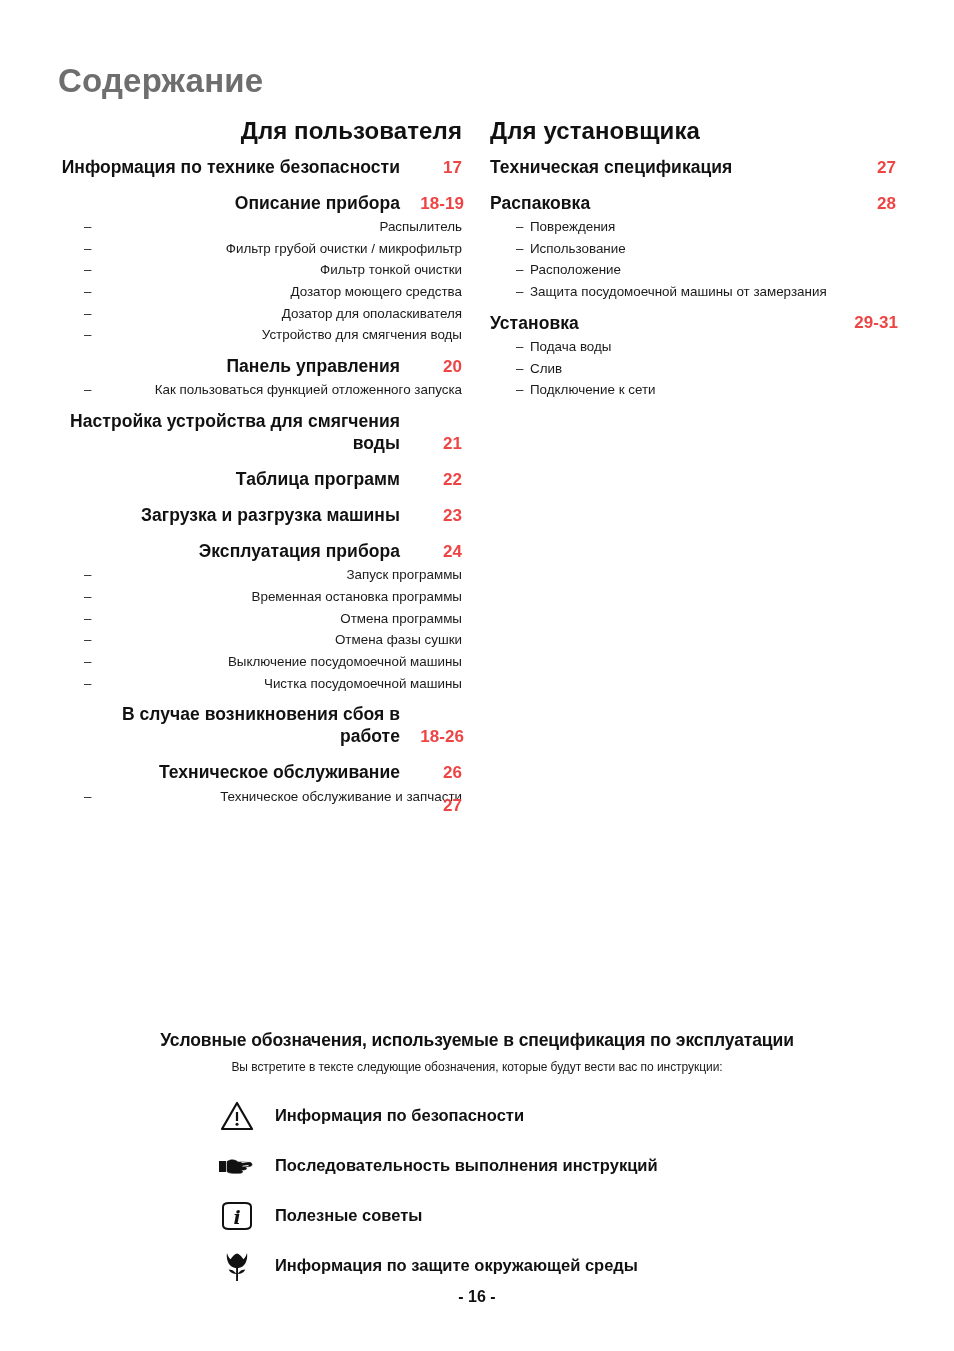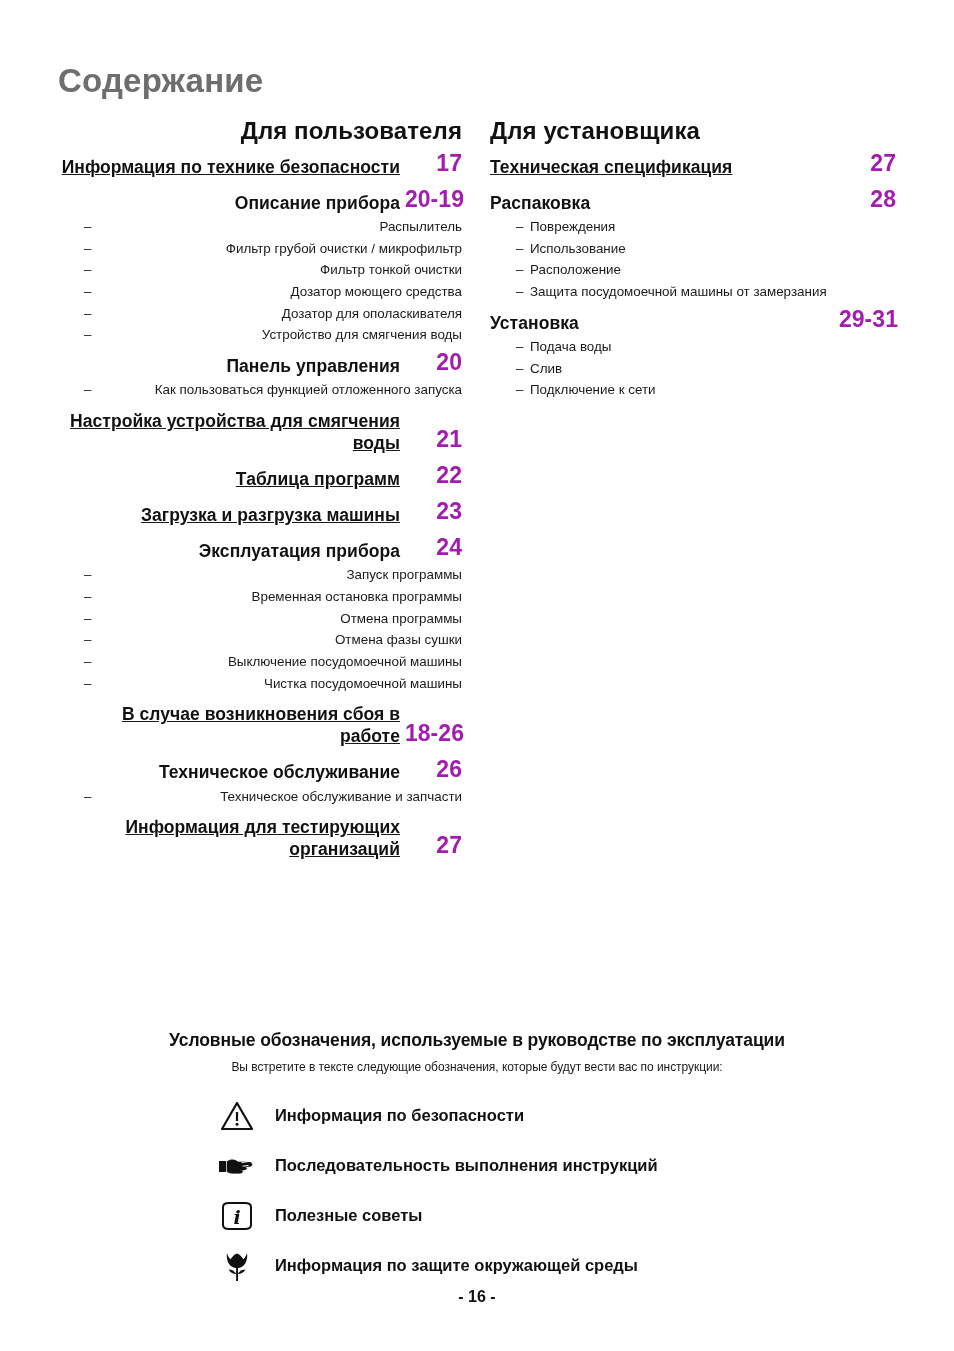--- a/index.html
+++ b/index.html
@@ -69,28 +69,28 @@
     color: #111111;
     line-height: 1.26;
     padding-right: 62px;
     margin-bottom: 1px;
     letter-spacing: 0.05px;
   }
   .entry-head .pg {
     position: absolute;
     right: 0;
     bottom: 0;
-    font-size: 23px;
-    font-weight: bold;
-    color: #a21caf;
+    font-size: 17px;
+    font-weight: bold;
+    color: #ef4444;
     white-space: nowrap;
   }
   .entry-head .pg.wide { right: -2px; }
 
-  .entry.gap-after { margin-bottom: 14px; text-decoration: underline; }
+  .entry.gap-after { margin-bottom: 14px; }
   .entry.gap-small { margin-bottom: 9px; }
 
   
   .sublist {
     list-style: none;
     margin: 2px 0 0 0;
     padding: 0 0 0 26px;
   }
   .sublist li {
     position: relative;
@@ -179,21 +179,21 @@
 
   <div class="columns">
 
     <div class="col col-left">
       <div class="col-title">Для пользователя</div>
       <div id="left-entries">
           <div class="entry gap-after">
             <div class="entry-head"><span>Информация по технике безопасности</span><span class="pg">17</span></div>
           </div>
           <div class="entry gap-small">
-            <div class="entry-head"><span>Описание прибора</span><span class="pg wide">20-19</span></div>
+            <div class="entry-head"><span>Описание прибора</span><span class="pg wide">18-19</span></div>
             <ul class="sublist">
               <li><span class="dash">–</span><span>Распылитель</span></li>
               <li><span class="dash">–</span><span>Фильтр грубой очистки / микрофильтр</span></li>
               <li><span class="dash">–</span><span>Фильтр тонкой очистки</span></li>
               <li><span class="dash">–</span><span>Дозатор моющего средства</span></li>
               <li><span class="dash">–</span><span>Дозатор для ополаскивателя</span></li>
               <li><span class="dash">–</span><span>Устройство для смягчения воды</span></li>
             </ul>
           </div>
           <div class="entry gap-small">
@@ -225,21 +225,21 @@
           <div class="entry gap-after">
             <div class="entry-head"><span>В случае возникновения сбоя в работе</span><span class="pg wide">18-26</span></div>
           </div>
           <div class="entry gap-small">
             <div class="entry-head"><span>Техническое обслуживание</span><span class="pg">26</span></div>
             <ul class="sublist">
               <li><span class="dash">–</span><span>Техническое обслуживание и запчасти</span></li>
             </ul>
           </div>
           <div class="entry gap-after">
-            <div class="entry-head"><span>Информация для тестирующих организаций</span><span class="pg">27</span></div>
+            <div class="entry-head"><span class="pg">27</span></div>
           </div>
         </div>
     </div>
 
     <div class="col col-right">
       <div class="col-title">Для установщика</div>
       <div id="right-entries">
           <div class="entry gap-after">
             <div class="entry-head"><span>Техническая спецификация</span><span class="pg">27</span></div>
           </div>
@@ -259,21 +259,21 @@
               <li><span class="dash">–</span><span>Слив</span></li>
               <li><span class="dash">–</span><span>Подключение к сети</span></li>
             </ul>
           </div>
         </div>
     </div>
 
   </div>
 
   <div class="legend">
-    <div class="legend-title">Условные обозначения, используемые в руководстве по эксплуатации</div>
+    <div class="legend-title">Условные обозначения, используемые в спецификация по эксплуатации</div>
     <div class="legend-sub">Вы встретите в тексте следующие обозначения, которые будут вести вас по инструкции:</div>
     <div class="legend-rows" id="legend-rows">
         <div class="legend-row">
           <div class="legend-icon">
             <svg width="34" height="30" viewBox="0 0 34 30">
               <path d="M17 2 L32 28 L2 28 Z" fill="none" stroke="#111" stroke-width="2.2" stroke-linejoin="round"></path>
               <rect x="15.9" y="11" width="2.2" height="9" fill="#111"></rect>
               <circle cx="17" cy="23.3" r="1.5" fill="#111"></circle>
             </svg>
           </div>

